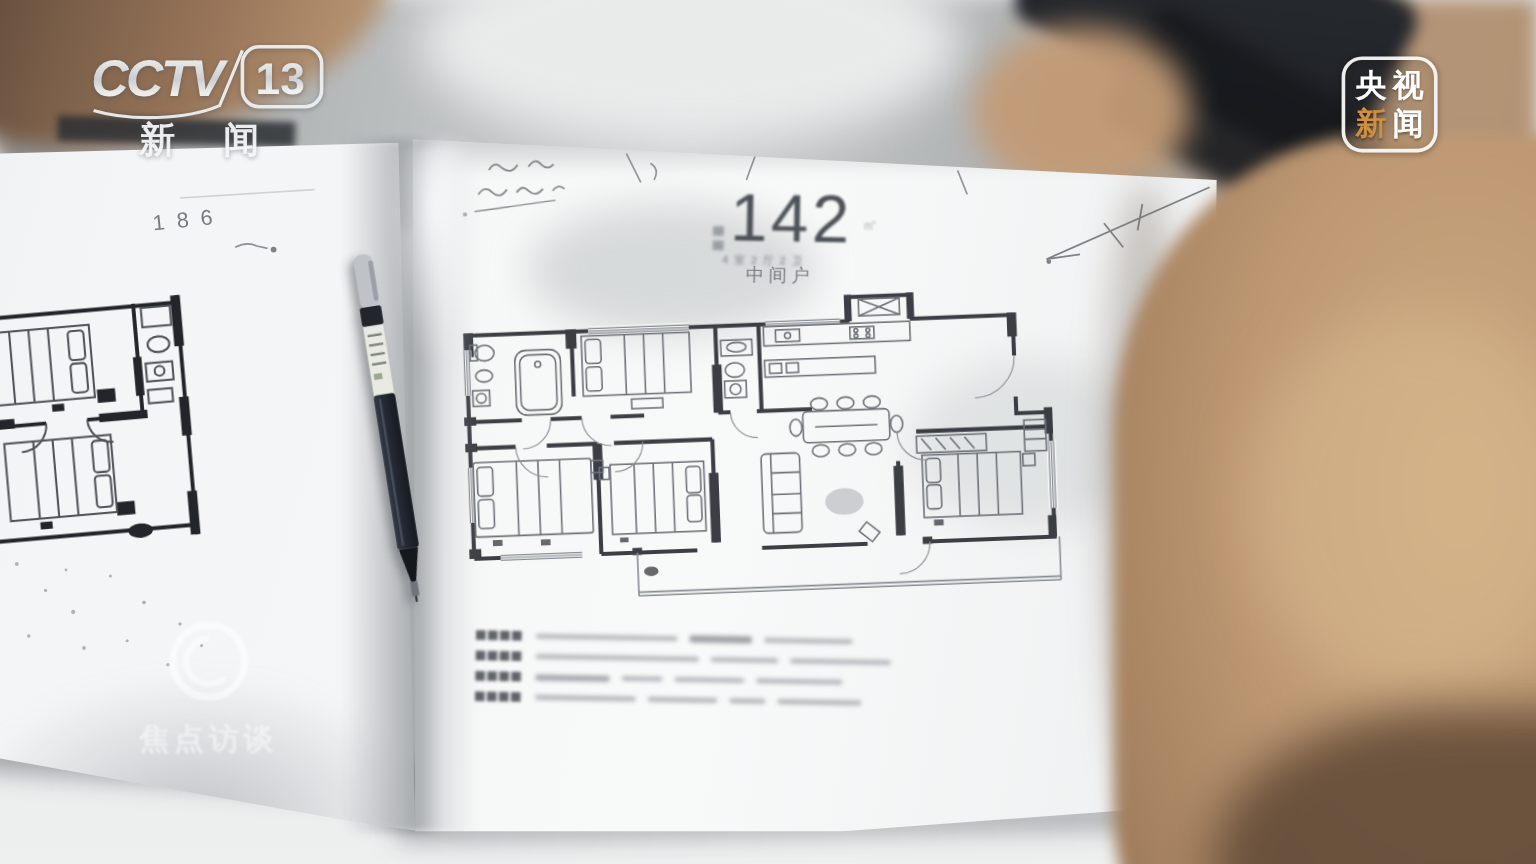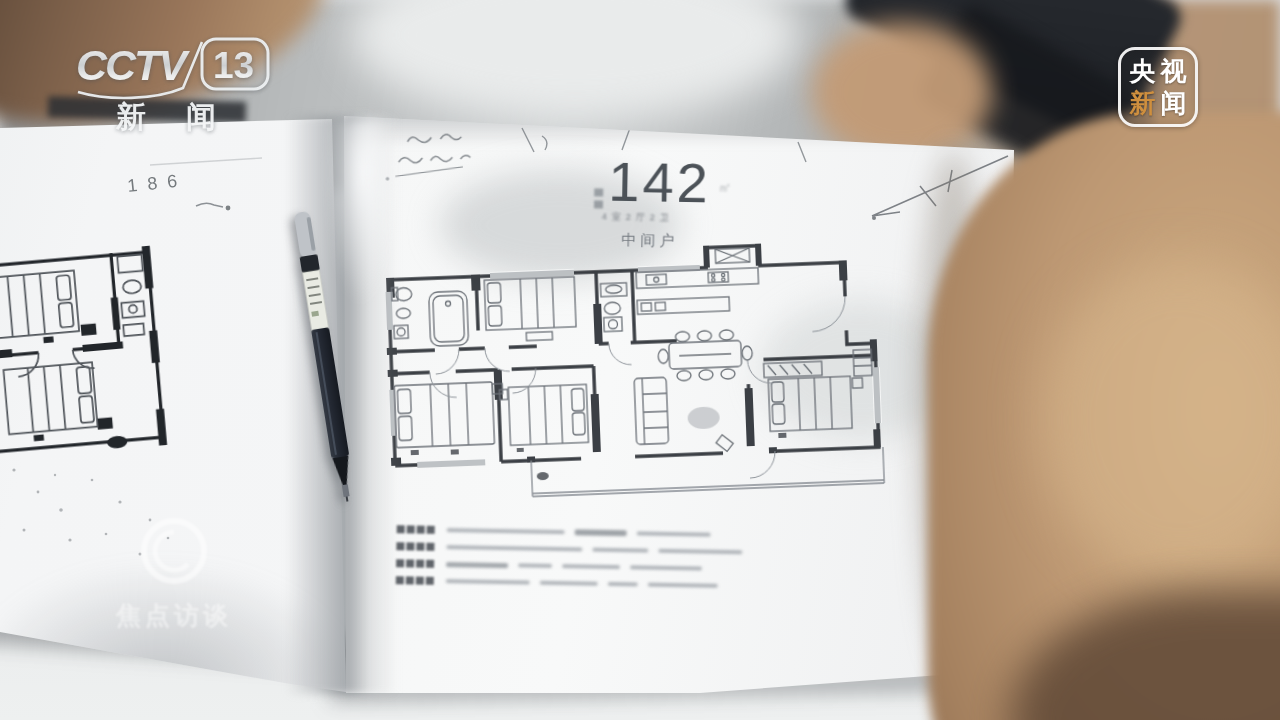--- a/index.html
+++ b/index.html
@@ -30,21 +30,21 @@
     background:linear-gradient(100deg,#e6e8e9 0%,#f4f5f5 9%,#f8f9f9 48%,#eff0f1 78%,#dee0e1 97%);}
   .right-top-shade{left:344px;top:112px;width:680px;height:34px;background:linear-gradient(180deg,rgba(130,135,140,.4),rgba(130,135,140,0));filter:blur(4px);}
   .blotch{border-radius:50%;filter:blur(16px);}
   
   .area-block{left:586px;top:150px;width:200px;height:110px;transform:rotate(1deg);}
   .area-prefix{left:8px;top:40px;width:10px;height:22px;display:flex;flex-direction:column;gap:4px;}
   .area-prefix span{display:block;width:9px;height:8px;background:#8a9096;filter:blur(1.3px);opacity:.8;}
   .area-value{left:22px;top:0px;font-size:56px;font-weight:500;color:#4c5258;letter-spacing:3px;filter:blur(.7px);}
   .area-unitglyph{left:132px;top:28px;font-size:13px;color:#6d7379;opacity:.55;filter:blur(1px);}
   .area-specs{left:16px;top:62px;font-size:9px;letter-spacing:5px;color:#6d737a;filter:blur(1.2px);opacity:.9;white-space:nowrap;}
-  .unit-type{left:36px;top:82px;font-size:15px;letter-spacing:4px;color:#747a80;filter:blur(.6px);}
+  .unit-type{left:36px;top:71px;font-size:15px;letter-spacing:4px;color:#747a80;filter:blur(.6px);}
   .spec-rows{left:396px;top:528px;width:320px;height:86px;transform:rotate(1deg);}
   .spec-row{display:flex;align-items:center;gap:12px;margin-bottom:9px;}
   .lbl{display:flex;gap:2px;filter:blur(1.2px);opacity:.8;}
   .lbl i{display:block;width:8px;height:8px;background:#3a3f46;}
   .bars{display:flex;gap:10px;align-items:center;filter:blur(1.6px);opacity:.75;}
   .bars i{display:block;height:4px;background:#9aa0a6;border-radius:2px;}
   
   .spine{left:286px;top:116px;width:112px;height:578px;
     background:linear-gradient(90deg,rgba(140,145,150,0) 0%,rgba(130,135,140,.5) 40%,rgba(104,110,116,.55) 55%,rgba(160,164,168,.25) 75%,rgba(200,203,205,0) 100%);filter:blur(4px);}
   .curl{left:326px;top:118px;width:74px;height:190px;background:radial-gradient(ellipse at 50% 28%,rgba(251,252,253,.95),rgba(240,242,243,0) 70%);filter:blur(6px);}

